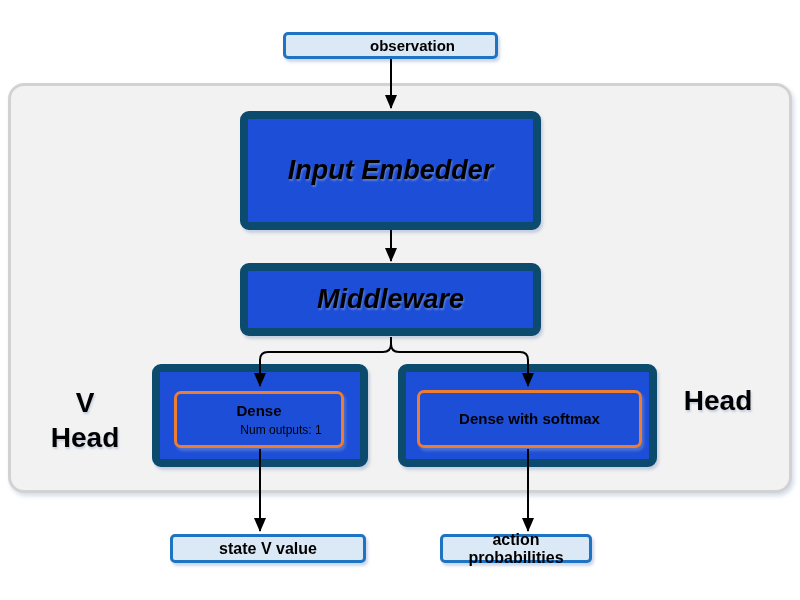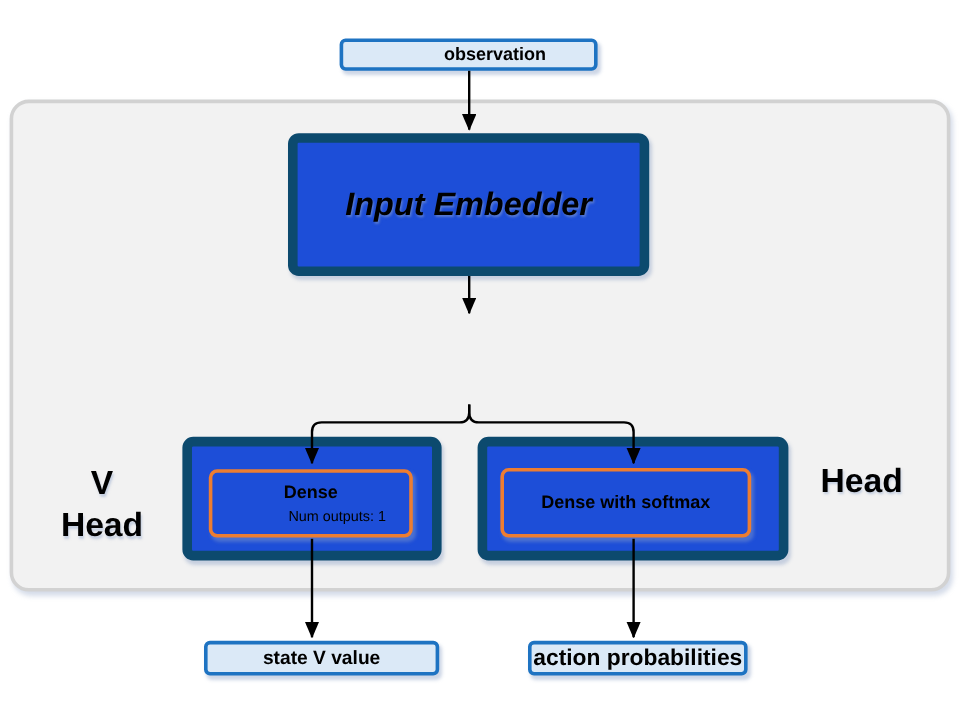--- a/index.html
+++ b/index.html
@@ -50,42 +50,45 @@
     text-shadow: 1px 2px 2px rgba(150,170,205,0.5);
   }
   .dense-title { font-weight: bold; font-size: 15px; }
   .dense-sub { font-weight: normal; font-size: 12px; margin-left: 44px; }
   .obs   { left: 283px; top: 32px;  width: 215px; height: 27px; padding-left: 44px; }
   .embed { left: 240px; top: 111px; width: 301px; height: 119px; }
   .mid   { left: 240px; top: 263px; width: 301px; height: 73px; }
   .vgreen { left: 152px; top: 364px; width: 216px; height: 103px; }
   .vorange { left: 174px; top: 391px; width: 170px; height: 57px; }
   .pgreen { left: 398px; top: 364px; width: 259px; height: 103px; }
-  .porange { left: 417px; top: 390px; width: 209px; height: 58px; }
+  .porange { left: 417px; top: 390px; width: 225px; height: 58px; }
   .vlabel { left: 25px;  top: 385px; width: 120px; }
   .plabel { left: 658px; top: 383px; width: 120px; }
   .statev { left: 170px; top: 534px; width: 196px; height: 29px; font-size: 16px; }
-  .actionp { left: 440px; top: 534px; width: 183px; height: 29px; font-size: 19px; }
+  .actionp { left: 440px; top: 534px; width: 152px; height: 29px; font-size: 16px; }
   svg.connectors { position: absolute; left: 0; top: 0; pointer-events: none; }
 </style>
 </head>
 <body>
 
 <div class="stage">
 
   <div class="container-box"></div>
 
   <div class="node blue-box obs">
     <span>observation</span>
   </div>
 
   <div class="node green-box embed">
     <span class="big-label">Input Embedder</span>
   </div>
 
+  <div class="node green-box mid">
+    <span class="big-label">Middleware</span>
+  </div>
 
   <div class="head-label vlabel">
     <div>V</div>
     <div>Head</div>
   </div>
   <div class="node green-box vgreen"></div>
   <div class="node orange-box vorange">
     <div class="dense-title">Dense</div>
     <div class="dense-sub">Num outputs: 1</div>
   </div>

